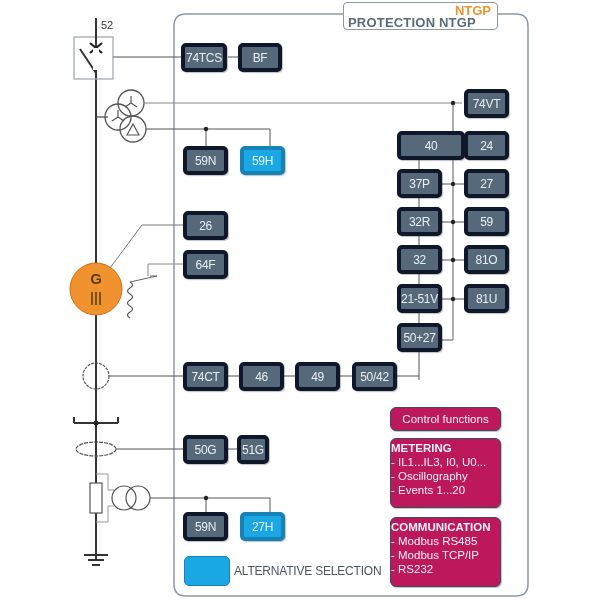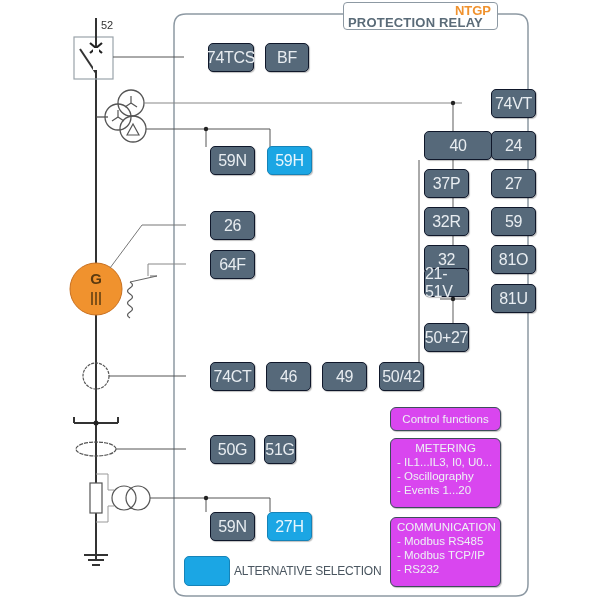--- a/index.html
+++ b/index.html
@@ -1,29 +1,29 @@
 <!DOCTYPE html>
 <html><head>
 <meta charset="utf-8">
 <style>
   html, body { margin: 0; padding: 0; background: #ffffff; }
   body { width: 600px; height: 600px; position: relative; overflow: hidden;
          font-family: "Liberation Sans", sans-serif; }
   #diagram { position: absolute; left: 0; top: 0; width: 600px; height: 600px; }
   .fn { position: absolute; box-sizing: border-box; border-radius: 5px;
-        background: #56697a; border: 1px solid #0f172a; color: #e8edf1;
-        font-family: "Liberation Sans", sans-serif; font-size: 16px;
+        background: #56697a; border: 4px solid #0f172a; color: #e8edf1;
+        font-family: "Liberation Sans", sans-serif; font-size: 12px;
         display: flex; align-items: center; justify-content: center;
-        box-shadow: 1px 1px 1px rgba(0,0,0,0.25); letter-spacing: -0.3px; margin-left: 27px; }
+        box-shadow: 1px 1px 1px rgba(0,0,0,0.25); letter-spacing: -0.3px; }
   .fn.alt { background: #1ba6e4; border-color: #1583b8; color: #e8f6fd; }
   .info { position: absolute; box-sizing: border-box; border-radius: 6px;
-          background: #d946ef; border: 1px solid #3d4d5a; color: #eef2f5;
-          font-size: 11.5px; line-height: 14px; padding: 2px 6px;
+          background: #be185d; border: 1px solid #3d4d5a; color: #eef2f5;
+          font-size: 11.5px; line-height: 14px; padding: 2px 0;
           box-shadow: 1px 1px 1px rgba(0,0,0,0.25); }
-  .info .hdr { text-align: center; font-weight: normal; }
+  .info .hdr { font-weight: bold; }
   .title-box { position: absolute; left: 343px; top: 2px; width: 155px; height: 28px;
                box-sizing: border-box; border: 1.5px solid #8d99a3; border-radius: 4px;
                background: #fff; }
   .title-top { position: absolute; right: 6px; top: 0px; font-weight: bold; font-size: 13px;
                color: #f0922e; }
   .title-main { position: absolute; left: 4px; top: 12px; font-weight: bold; font-size: 13px;
                 color: #5a6b78; letter-spacing: 0.2px; }
   .legend-swatch { position: absolute; left: 184px; top: 556px; width: 46px; height: 30px;
                    box-sizing: border-box; background: #1ba6e4; border: 1px solid #1583b8;
                    border-radius: 5px; }
@@ -142,42 +142,42 @@
     <line x1="92" y1="565" x2="100" y2="565" stroke="#333" stroke-width="2"></line>
   </g>
 
   <g>
     <line x1="228" y1="57" x2="238" y2="57" stroke="#555" stroke-width="1"></line>
   </g>
 </svg>
 
 <div class="title-box">
   <span class="title-top">NTGP</span>
-  <span class="title-main">PROTECTION RELAY</span>
+  <span class="title-main">PROTECTION NTGP</span>
 </div>
 
 <span class="ref52">52</span>
 <span class="gen-letter">G</span>
 
 <div class="fn" style="left:181px;top:43px;width:46px;height:29px;">74TCS</div>
 <div class="fn" style="left:238px;top:43px;width:44px;height:29px;">BF</div>
 <div class="fn" style="left:464px;top:89px;width:45px;height:29px;">74VT</div>
 
 <div class="fn" style="left:183px;top:146px;width:45px;height:29px;">59N</div>
 <div class="fn alt" style="left:240px;top:146px;width:45px;height:29px;">59H</div>
 
 <div class="fn" style="left:397px;top:131px;width:68px;height:29px;">40</div>
 <div class="fn" style="left:464px;top:131px;width:45px;height:29px;">24</div>
 <div class="fn" style="left:397px;top:169px;width:45px;height:29px;">37P</div>
 <div class="fn" style="left:464px;top:169px;width:45px;height:29px;">27</div>
 <div class="fn" style="left:397px;top:207px;width:45px;height:29px;">32R</div>
 <div class="fn" style="left:464px;top:207px;width:45px;height:29px;">59</div>
 <div class="fn" style="left:397px;top:245px;width:45px;height:29px;">32</div>
 <div class="fn" style="left:464px;top:245px;width:45px;height:29px;">81O</div>
-<div class="fn" style="left:397px;top:268px;width:45px;height:29px;">21-51V</div>
+<div class="fn" style="left:397px;top:284px;width:45px;height:29px;">21-51V</div>
 <div class="fn" style="left:464px;top:284px;width:45px;height:29px;">81U</div>
 <div class="fn" style="left:397px;top:323px;width:45px;height:29px;">50+27</div>
 
 <div class="fn" style="left:183px;top:211px;width:45px;height:29px;">26</div>
 <div class="fn" style="left:183px;top:250px;width:45px;height:29px;">64F</div>
 
 <div class="fn" style="left:183px;top:362px;width:45px;height:29px;">74CT</div>
 <div class="fn" style="left:239px;top:362px;width:45px;height:29px;">46</div>
 <div class="fn" style="left:295px;top:362px;width:45px;height:29px;">49</div>
 <div class="fn" style="left:352px;top:362px;width:45px;height:29px;">50/42</div>

